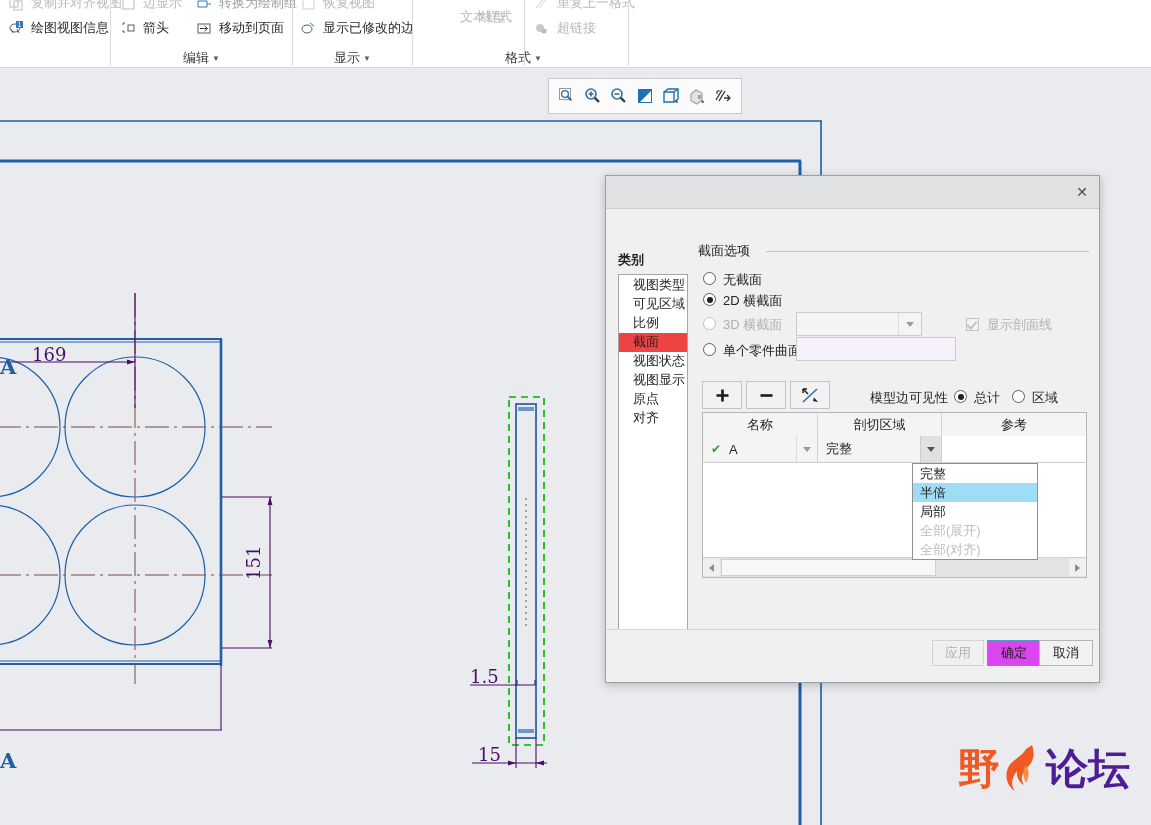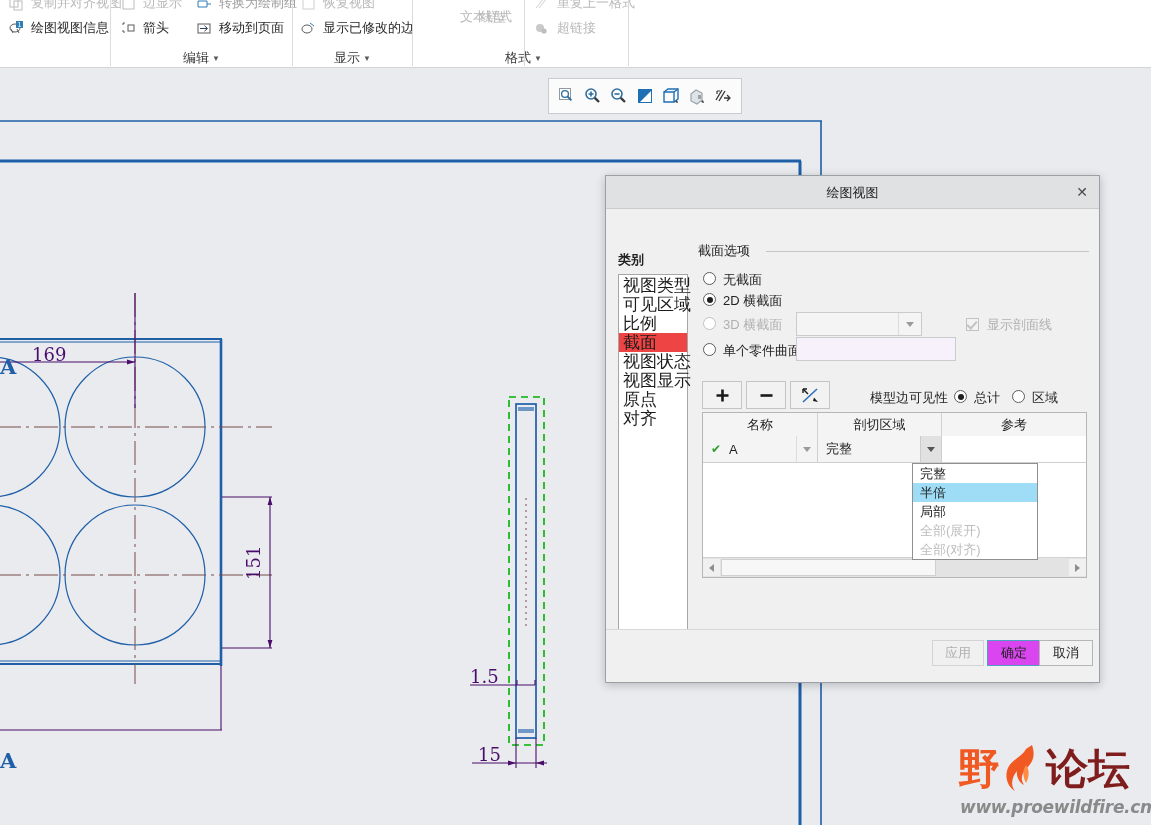--- a/index.html
+++ b/index.html
@@ -38,21 +38,21 @@
   #dlg-close{position:absolute;right:6px;top:5px;width:22px;height:22px;display:flex;align-items:center;
              justify-content:center;font-size:14px;color:#4a4a4a;cursor:pointer;}
   #dlg-body{position:absolute;left:0;top:33px;right:0;bottom:52px;}
 
   .lbl{position:absolute;font-size:13px;color:#222;white-space:nowrap;}
   .lbl.dim{color:#b0b0b0;}
 
   
   #cat-list{position:absolute;left:12px;top:65px;width:70px;height:375px;background:#fff;border:1px solid #a6a6a6;
             padding-top:1px;box-sizing:border-box;}
-  .cat{height:19px;line-height:19px;padding-left:4px;font-size:17px;color:#1d1d1d;cursor:pointer;white-space:nowrap;}
+  .cat{height:19px;line-height:19px;padding-left:14px;font-size:13px;color:#1d1d1d;cursor:pointer;white-space:nowrap;font-family:Liberation Mono, monospace;}
   .cat.sel{background:#ef4444;}
 
   .radio{position:absolute;width:13px;height:13px;border-radius:50%;border:1px solid #5d5d5d;background:#fff;box-sizing:border-box;cursor:pointer;}
   .radio.on::after{content:"";position:absolute;left:2.5px;top:2.5px;width:6px;height:6px;border-radius:50%;background:#1f1f1f;}
   .radio.dis{border-color:#c2c2c2;}
   .chk{position:absolute;width:13px;height:13px;border:1px solid #c2c2c2;background:#f3f3f3;box-sizing:border-box;}
   .chk.on::after{content:"";position:absolute;left:2px;top:0px;width:4px;height:8px;border:solid #c2c2c2;
                  border-width:0 2px 2px 0;transform:rotate(42deg);}
 
   .combo{position:absolute;background:#f4f4f4;border:1px solid #cbcbcb;box-sizing:border-box;}
@@ -105,21 +105,21 @@
   .fbtn{position:absolute;top:10px;height:26px;border:1px solid #b5b5b5;background:#f2f2f2;box-sizing:border-box;
         display:flex;align-items:center;justify-content:center;font-size:13px;color:#222;cursor:pointer;}
   .fbtn.dis{color:#b0b0b0;background:#f0f0f0;border-color:#d3d3d3;}
   .fbtn.pri{background:#d946ef;border-color:#4d9fc4;}
   .fsep{position:absolute;top:12px;width:1px;height:22px;background:#d3d3d3;}
 
   
   #wm{position:absolute;left:958px;top:745px;width:190px;height:78px;}
   #wm .cn{position:absolute;left:0;top:0;font-size:42px;line-height:48px;color:#f05a22;font-weight:bold;
           font-family:"DejaVu Sans",sans-serif;}
-  #wm .cn2{position:absolute;left:88px;top:0px;font-size:42px;line-height:48px;color:#7f1d1d;font-weight:bold;
+  #wm .cn2{position:absolute;left:88px;top:0px;font-size:42px;line-height:48px;color:#4c1d95;font-weight:bold;
           font-family:"DejaVu Sans",sans-serif;}
   #wm .url{position:absolute;left:2px;top:52px;font-size:17px;font-style:italic;font-weight:bold;color:#8a8a8a;
           font-family:"DejaVu Sans",sans-serif;letter-spacing:-0.3px;}
 </style>
 </head>
 <body>
 
 <div id="ribbon">
 
   <div class="rb-item dim clip" style="left:8px;top:-6px;">
@@ -365,21 +365,20 @@
         <path d="M3 14 L9 4 M6 15 L12 5" stroke="#3a3a3a" stroke-width="1.4"></path>
         <path d="M4 5 l3 0 M4 5 l0 3" stroke="#3a3a3a" stroke-width="1.2"></path>
         <path d="M11 12 h5 M14 9 l3 3 l-3 3" stroke="#3a3a3a" stroke-width="1.3" fill="none"></path>
       </svg>
   </div>
 </div>
 
 <div id="dlg">
 
   <div id="dlg-title">
-    <div class="t">绘图视图</div>
     <div id="dlg-close">✕</div>
   </div>
 
   <div id="dlg-body">
 
     <div class="lbl" style="left:12px;top:42px;font-weight:bold;">类别</div>
     <div id="cat-list">
       <div class="cat">视图类型</div>
       <div class="cat">可见区域</div>
       <div class="cat">比例</div>
@@ -494,14 +493,13 @@
 
 <div id="wm">
   <div class="cn">野</div>
   <div style="position:absolute;left:44px;top:-2px;">
     <svg width="48" height="52" viewBox="0 0 48 52">
       <path d="M30 2 C34 14 30 20 24 26 C20 30 18 36 22 42 C18 40 14 34 15 28 C10 34 8 42 13 48 C6 44 2 34 6 25 C10 16 20 14 24 6 Z" fill="#f05a22"></path>
       <path d="M24 22 C28 28 27 34 24 40 C21 34 20 28 24 22 Z" fill="#ff8c42"></path>
     </svg>
   </div>
   <div class="cn2">论坛</div>
-  <div class="url">www.proewildfire.cn</div>
 </div>
 
 </body></html>

